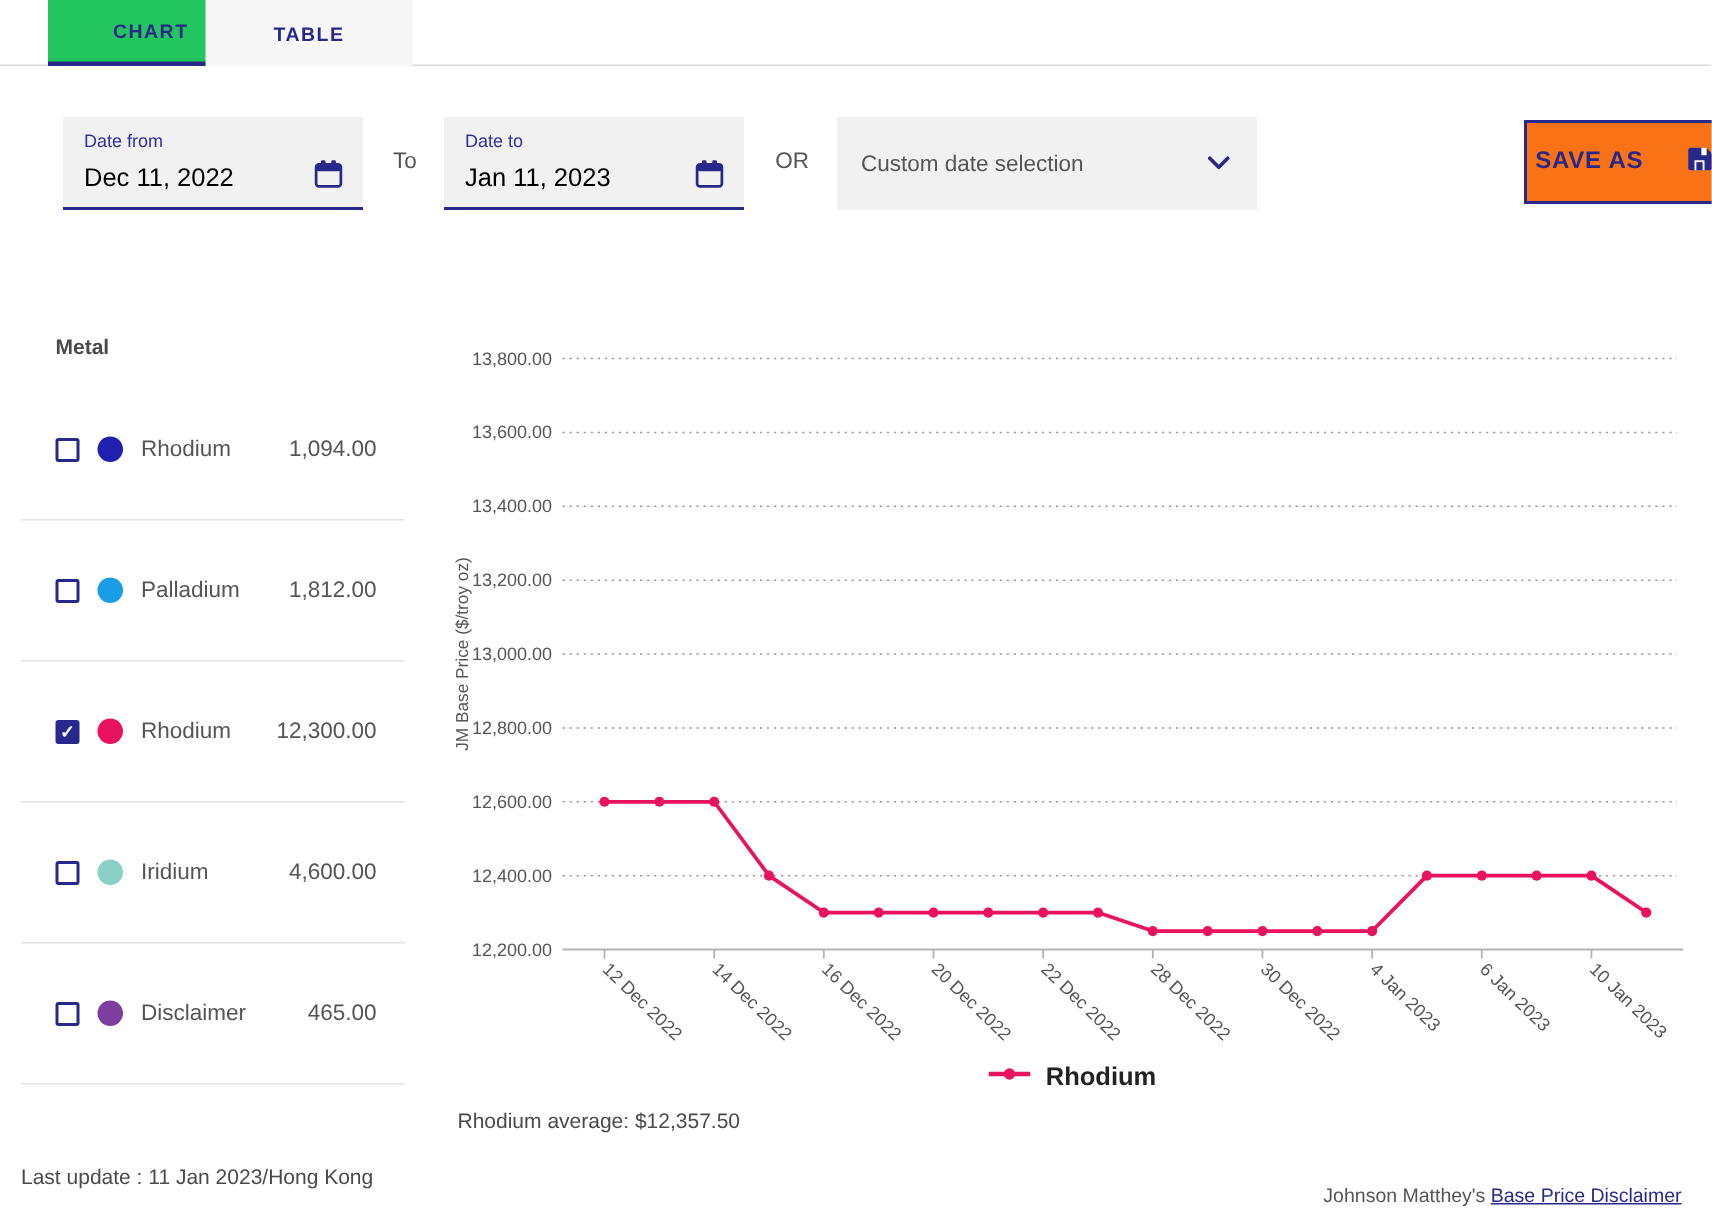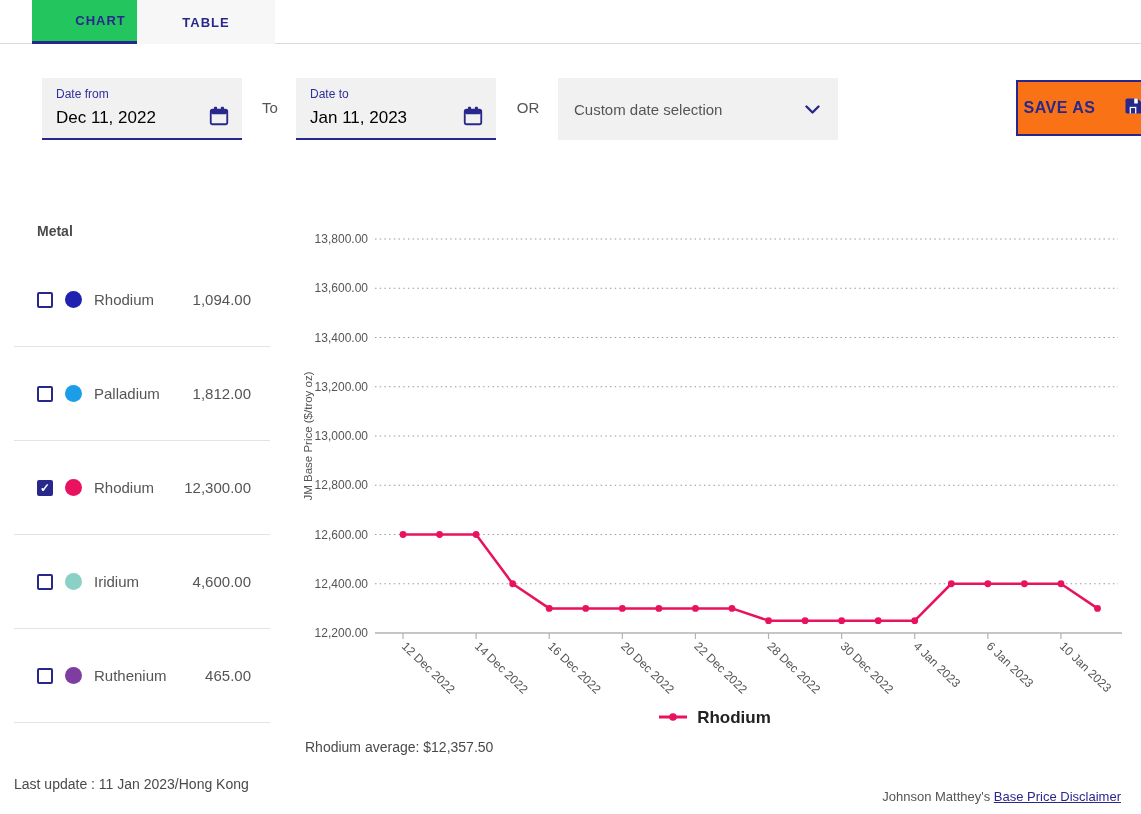--- a/index.html
+++ b/index.html
@@ -151,21 +151,21 @@
         </div>
         <div class="metal-row">
           <span class="checkbox"></span>
           <span class="dot" style="background: rgb(139, 208, 197);"></span>
           <span class="metal-name">Iridium</span>
           <span class="metal-price">4,600.00</span>
         </div>
         <div class="metal-row">
           <span class="checkbox"></span>
           <span class="dot" style="background: rgb(125, 61, 161);"></span>
-          <span class="metal-name">Ruthenium</span>
+          <span class="metal-name">Disclaimer</span>
           <span class="metal-price">465.00</span>
         </div>
       </div>
   </div>
 
   <div class="last-update">Last update : 11 Jan 2023/Hong Kong</div>
 
   <div class="chart-panel">
     <svg id="chart-svg" width="830" height="482">
         <line x1="75" y1="17" x2="818" y2="17" stroke="#9a9a9a" stroke-width="1" stroke-dasharray="1.5,3.2"></line>

